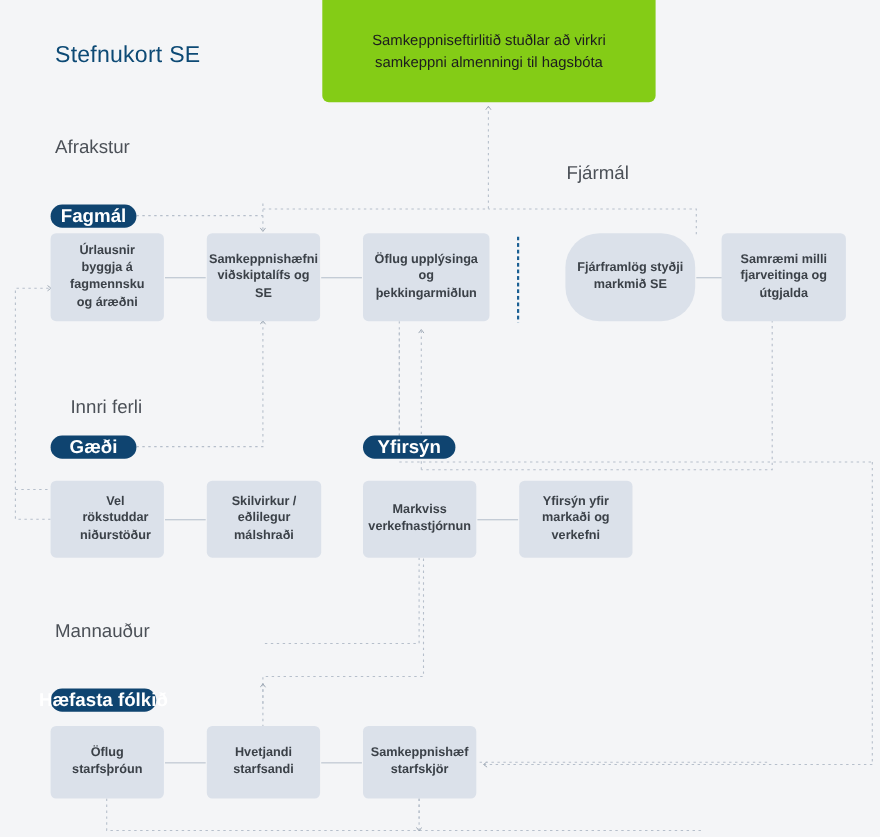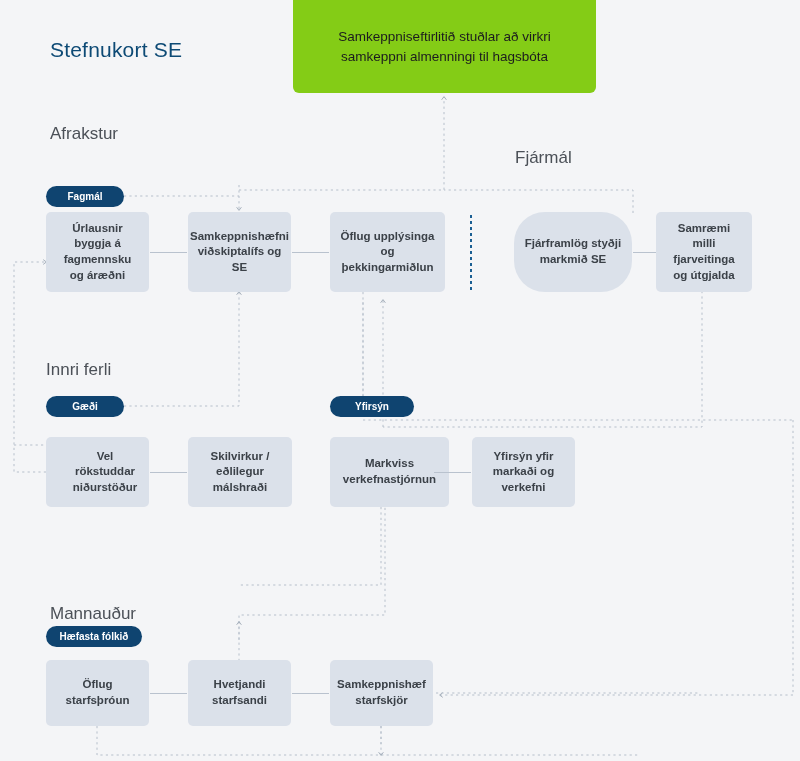--- a/index.html
+++ b/index.html
@@ -76,21 +76,21 @@
     white-space: nowrap;
   }
 
   
   .theme-pill {
     position: absolute;
     height: 21px;
     background: #0f4470;
     border-radius: 11px;
     color: #ffffff;
-    font-size: 10px;
+    font-size: 17px;
     font-weight: bold;
     display: flex;
     align-items: center;
     justify-content: center;
     padding: 0 14px;
     box-sizing: border-box;
     white-space: nowrap;
   }
 
   
@@ -208,52 +208,52 @@
 
     <div class="link-solid" style="left:150px; top:252px; width:37px;"></div>
     <div class="link-solid" style="left:292px; top:252px; width:37px;"></div>
 
     <div class="perspective-title" style="left:515px; top:148px;">Fjármál</div>
 
     <div class="obj-card" style="left:514px; top:212px; width:118px; height:80px;border-radius:31px;">
       <div class="otext">Fjárframlög styðji markmið SE</div>
     </div>
 
-    <div class="obj-card" style="left:656px; top:212px; width:96px; height:80px;">
+    <div class="obj-card" style="left:656px; top:212px; width:113px; height:80px;">
       <div class="otext">Samræmi milli fjarveitinga og útgjalda</div>
     </div>
 
     <div class="link-solid" style="left:633px; top:252px; width:23px;"></div>
 
-    <div class="perspective-title" style="left:46px; top:360px;">Innri ferli</div>
+    <div class="perspective-title" style="left:64px; top:360px;">Innri ferli</div>
 
     <div class="theme-pill" style="left:46px; top:396px; width:78px;">Gæði</div>
 
     <div class="theme-pill" style="left:330px; top:396px; width:84px;">Yfirsýn</div>
 
     <div class="obj-card" style="left:46px; top:437px; width:103px; height:70px;padding-left:25px;">
       <div class="otext">Vel rökstuddar niðurstöður</div>
     </div>
 
     <div class="obj-card" style="left:188px; top:437px; width:104px; height:70px;">
       <div class="otext">Skilvirkur / eðlilegur málshraði</div>
     </div>
 
-    <div class="obj-card" style="left:330px; top:437px; width:119px; height:70px;text-align:center;">
+    <div class="obj-card" style="left:330px; top:437px; width:103px; height:70px;text-align:center;">
       <div class="otext">Markviss verkefnastjórnun</div>
     </div>
 
     <div class="obj-card" style="left:472px; top:437px; width:103px; height:70px;">
       <div class="otext">Yfirsýn yfir markaði og verkefni</div>
     </div>
 
     <div class="link-solid" style="left:150px; top:472px; width:37px;"></div>
     <div class="link-solid" style="left:434px; top:472px; width:37px;"></div>
 
-    <div class="perspective-title" style="left:50px; top:604px;">Mannauður</div>
+    <div class="perspective-title" style="left:50px; top:564px;">Mannauður</div>
 
     <div class="theme-pill" style="left:46px; top:626px; width:96px;">Hæfasta fólkið</div>
 
     <div class="obj-card" style="left:46px; top:660px; width:103px; height:66px;">
       <div class="otext">Öflug starfsþróun</div>
     </div>
 
     <div class="obj-card" style="left:188px; top:660px; width:103px; height:66px;">
       <div class="otext">Hvetjandi starfsandi</div>
     </div>

